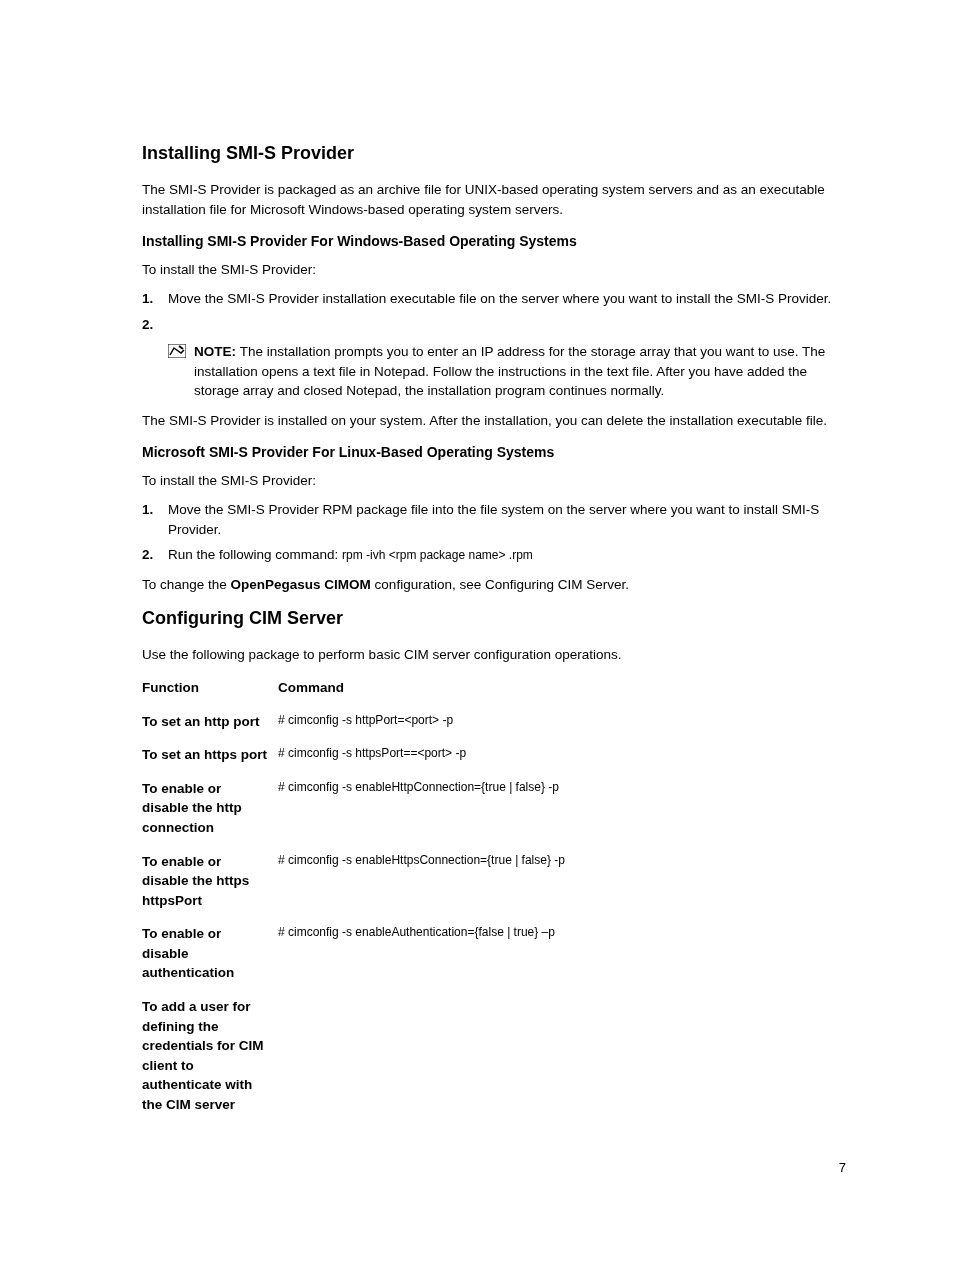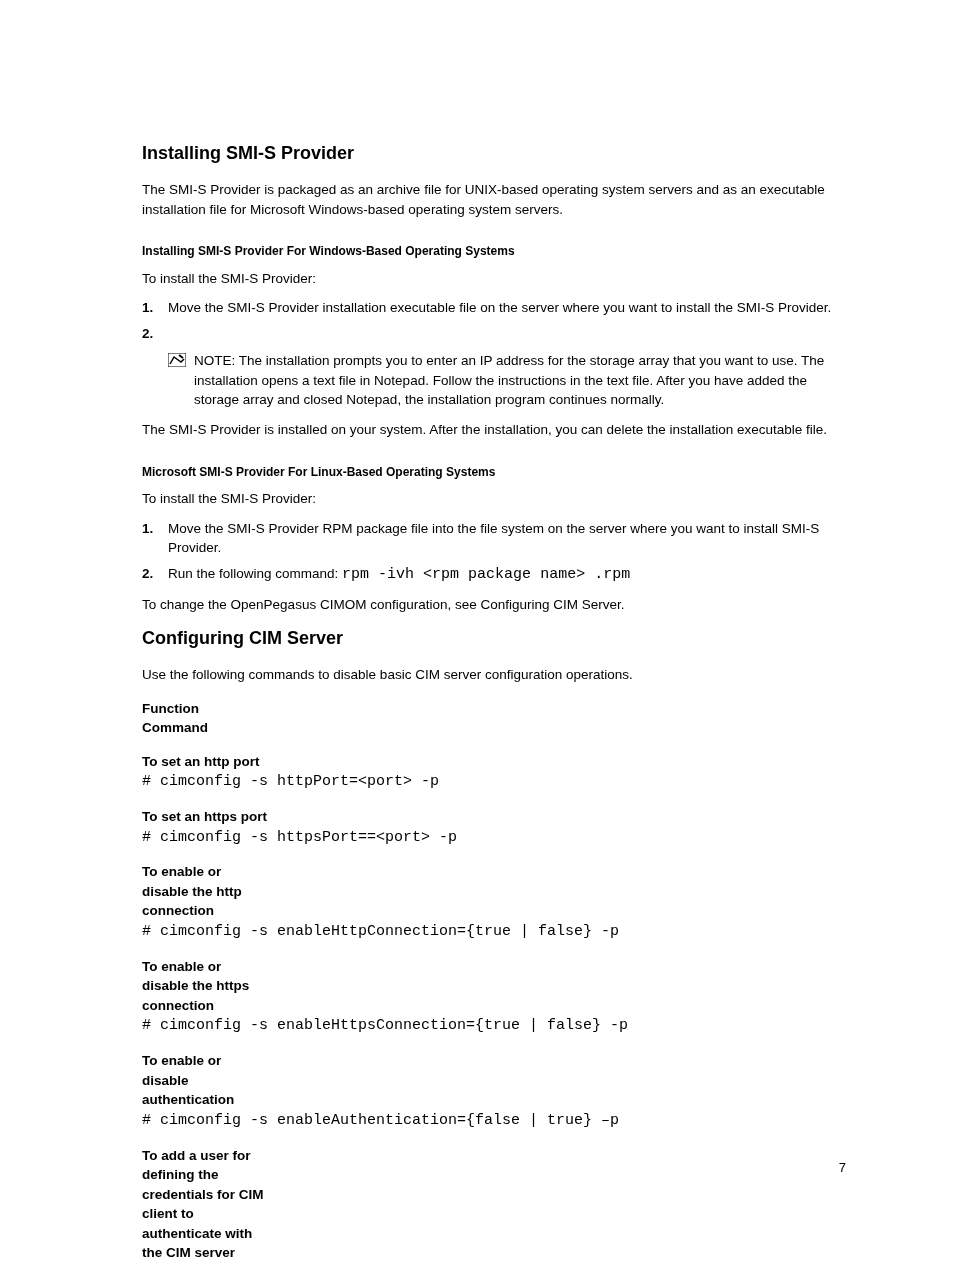--- a/index.html
+++ b/index.html
@@ -13,23 +13,23 @@
       padding: 140px 108px 0 142px;
       font-size: 13.5px;
       line-height: 1.45;
     }
     h2 {
       font-size: 18px;
       font-weight: bold;
       margin-bottom: 14px;
     }
     h3 {
-      font-size: 12px;
+      font-size: 14px;
       font-weight: bold;
-      margin-top: 24px;
+      margin-top: 12px;
       margin-bottom: 8px;
     }
     p { margin-bottom: 10px; }
     ol {
       list-style: none;
       margin: 10px 0 10px 0;
     }
     ol li {
       display: flex;
       margin-bottom: 6px;
@@ -45,29 +45,28 @@
       margin-left: 26px;
     }
     .note-icon {
       width: 18px;
       height: 14px;
       margin-right: 8px;
       margin-top: 2px;
       flex-shrink: 0;
     }
     .note-text { flex: 1; }
-    .bold { font-weight: normal; text-align: right; }
-    .mono { font-family: Liberation Mono, monospace; font-size: 15px; }
+    .bold { font-weight: bold; text-align: right; }
+    .mono { font-family: Liberation Sans, sans-serif; font-size: 12px; }
     .table {
       margin-top: 14px;
     }
     .row {
       display: flex;
       margin-bottom: 14px;
-      flex-direction: column;
     }
     .col-func {
       width: 136px;
       flex-shrink: 0;
       font-weight: bold;
       padding-right: 8px;
     }
     .col-cmd {
       flex: 1;
     }
@@ -128,41 +127,41 @@
       <span>Run the following command: </span><span class="mono">rpm -ivh &lt;rpm package name&gt; .rpm</span>
     </span>
   </li>
 </ol>
 <p>
   <span>To change the </span><span class="bold">OpenPegasus CIMOM</span><span> configuration, see Configuring CIM Server.</span>
 </p>
 
 <div class="section2">
   <h2>Configuring CIM Server</h2>
-  <p>Use the following commands to disable basic CIM server configuration operations.</p>
+  <p>Use the following package to perform basic CIM server configuration operations.</p>
 
   <div class="table">
     <div class="row header-row">
       <div class="col-func">Function</div>
       <div class="col-cmd">Command</div>
     </div>
     <div class="row">
       <div class="col-func">To set an http port</div>
       <div class="col-cmd mono"># cimconfig -s httpPort=&lt;port&gt; -p</div>
     </div>
     <div class="row">
       <div class="col-func">To set an https port</div>
       <div class="col-cmd mono"># cimconfig -s httpsPort==&lt;port&gt; -p</div>
     </div>
     <div class="row">
       <div class="col-func">To enable or disable the http connection</div>
       <div class="col-cmd mono"># cimconfig -s enableHttpConnection={true | false} -p</div>
     </div>
     <div class="row">
-      <div class="col-func">To enable or disable the https connection</div>
+      <div class="col-func">To enable or disable the https httpsPort</div>
       <div class="col-cmd mono"># cimconfig -s enableHttpsConnection={true | false} -p</div>
     </div>
     <div class="row">
       <div class="col-func">To enable or disable authentication</div>
       <div class="col-cmd mono"># cimconfig -s enableAuthentication={false | true} –p</div>
     </div>
     <div class="row">
       <div class="col-func">To add a user for defining the credentials for CIM client to authenticate with the CIM server</div>
     </div>
   </div>

